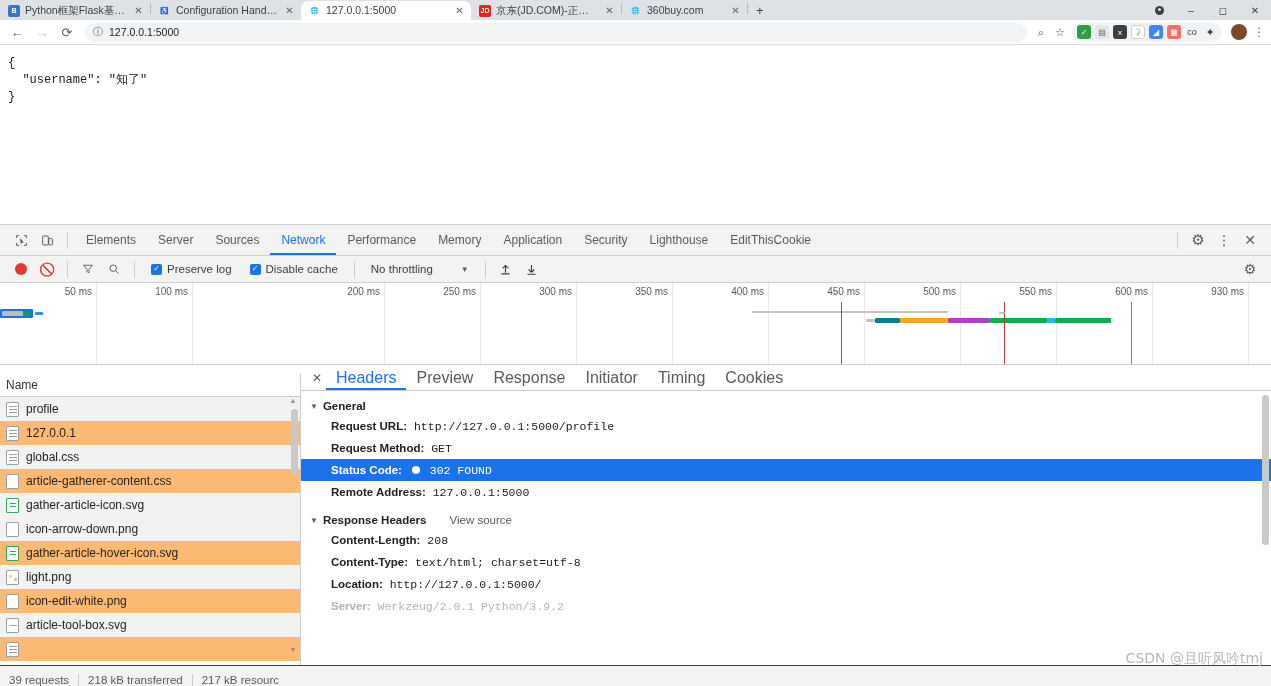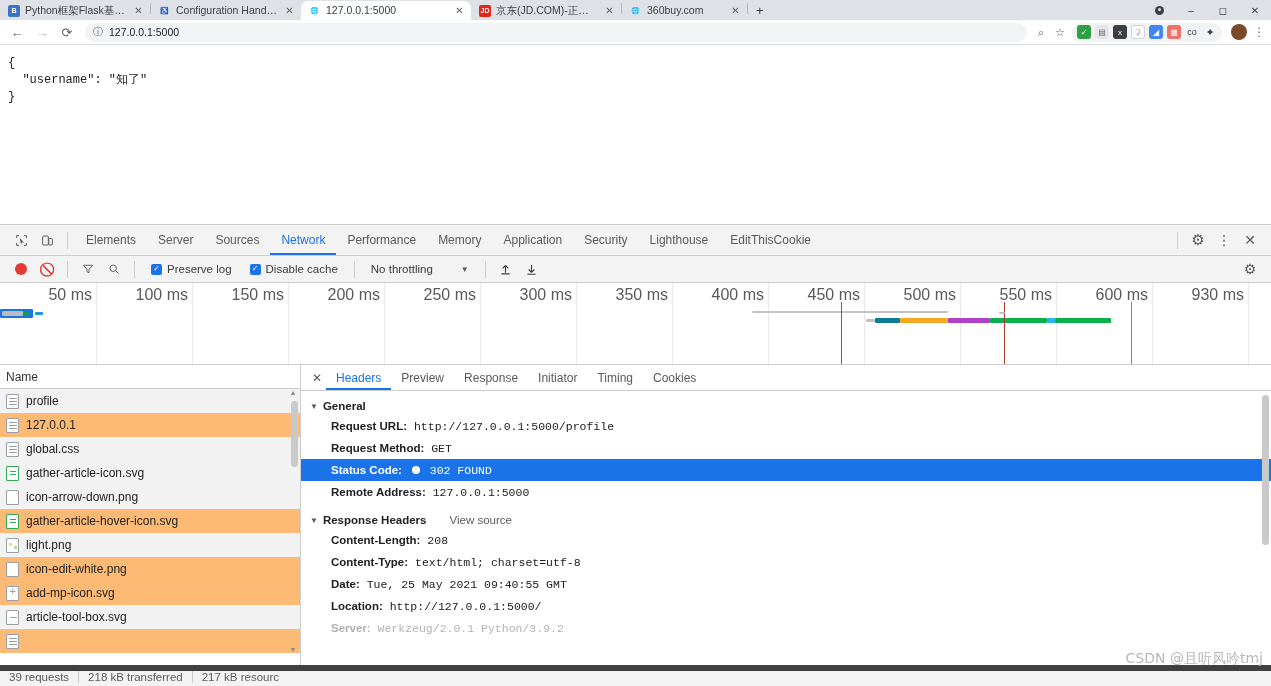--- a/index.html
+++ b/index.html
@@ -115,29 +115,29 @@
   .chk { display: flex; align-items: center; gap: 5px; padding: 0 9px; }
   .throttle { display: flex; align-items: center; gap: 28px; padding: 0 9px; }
   .caret { font-size: 8px; color: #5a5a5a; }
   .tb-spacer { margin-left: auto; }
 
   
   .overview { height: 82px; background: #fff; border-bottom: 1px solid #cdcdcd;
               position: relative; overflow: hidden; }
   .ov-ticks { position: absolute; inset: 0; }
   .ov-tick { position: absolute; top: 0; bottom: 0; border-right: 1px solid #e8e8e8; }
-  .ov-tick span { position: absolute; right: 4px; top: 3px; font-size: 16px; color: #5a5a5a;
+  .ov-tick span { position: absolute; right: 4px; top: 3px; font-size: 10px; color: #5a5a5a;
                   white-space: nowrap; }
   .ov-bar { position: absolute; height: 6px; border-radius: 1px; }
   .ov-line { position: absolute; width: 1px; }
 
   
   .dt-split { flex: 1; display: flex; min-height: 0; }
   .req-list { width: 301px; border-right: 1px solid #cdcdcd; display: flex;
-              flex-direction: column; min-height: 0; background: #fff; }
+              flex-direction: column; min-height: 0; background: #fff; margin-top: 8px; }
   .rl-head { height: 24px; border-bottom: 1px solid #cdcdcd; display: flex;
              align-items: center; padding-left: 6px; font-size: 12px; color: #333;
              background: #fff; }
   .rl-body { flex: 1; overflow: hidden; position: relative; }
   .rl-row { height: 24px; display: flex; align-items: center; gap: 7px;
             padding-left: 6px; font-size: 12px; color: #222; }
   .rl-row.odd { background: #f2f2f2; }
   .rl-row.even { background: #fdba74; }
   .rl-ico { width: 13px; height: 15px; border: 1px solid #9aa0a6; background: #fff;
             flex: none; position: relative; border-radius: 1px; }
@@ -159,21 +159,21 @@
   .rl-thumb { position: absolute; top: 0; width: 7px; height: 66px; background: #c9c9c9;
               border-radius: 4px; }
   .rl-arrow { position: absolute; right: 1.5px; font-size: 7px; color: #8a8a8a; }
 
   
   .details { flex: 1; display: flex; flex-direction: column; min-width: 0;
              position: relative; background: #fff; }
   .det-tabbar { height: 26px; border-bottom: 1px solid #cdcdcd; display: flex;
                 align-items: center; padding-left: 7px; }
   .det-close { font-size: 12px; color: #5a5a5a; width: 18px; text-align: center; }
-  .det-tab { font-size: 12px; color: #5a5a5a; padding: 0 10px; height: 25px;
+  .det-tab { font-size: 16px; color: #5a5a5a; padding: 0 10px; height: 25px;
              display: flex; align-items: center; }
   .det-tab.active { color: #1a73e8; box-shadow: inset 0 -2px 0 #1a73e8; }
   .det-body { flex: 1; overflow: hidden; position: relative;
               font-family: "Liberation Mono", monospace; font-size: 11.5px;
               color: #202124; padding-top: 6px; }
   .sec-title { font-family: "Liberation Sans", sans-serif; font-size: 11.5px;
                font-weight: bold; color: #202124; padding: 3px 0 3px 9px;
                display: flex; align-items: center; gap: 5px; }
   .tri { font-size: 8px; color: #5a5a5a; }
   .view-src { font-family: "Liberation Sans", sans-serif; font-weight: normal;
@@ -185,22 +185,22 @@
   .hdr-row .v { color: #202124; }
   .hdr-row.selected { background: #1a73e8; }
   .hdr-row.selected .k, .hdr-row.selected .v { color: #fff; }
   .status-dot { display: inline-block; width: 8px; height: 8px; border-radius: 50%;
                 background: #fff; margin: 0 3px; vertical-align: middle; }
   .det-scroll { position: absolute; right: 2px; top: 4px; width: 7px; bottom: 4px; }
   .det-thumb { position: absolute; top: 0; width: 7px; height: 150px; background: #c9c9c9;
                border-radius: 4px; }
 
   
-  .dt-footer { height: 21px; background: #f3f3f3; border-top: 6px solid #404040;
-               display: flex; align-items: flex-start; font-size: 11.5px; color: #5a5a5a; }
+  .dt-footer { height: 21px; background: #f3f3f3; border-top: 1px solid #404040;
+               display: flex; align-items: flex-end; font-size: 11.5px; color: #5a5a5a; }
   .ft-item { padding: 0 9px; white-space: nowrap; }
   .ft-sep { width: 1px; height: 12px; background: #c9c9c9; }
 
   .watermark { position: absolute; right: 8px; bottom: 18px; font-size: 14px;
                color: #b8b8b8; font-family: "DejaVu Sans", sans-serif;
                white-space: nowrap; }
 </style>
 </head>
 <body>
 
@@ -366,23 +366,20 @@
   </div>
 
   <div class="overview">
     <div class="ov-ticks">
       <div class="ov-tick" style="left:0;width:97px">
           <span>50 ms</span>
         </div>
       <div class="ov-tick" style="left:97px;width:96px">
           <span>100 ms</span>
         </div>
-      <div class="ov-tick" style="left:193px;width:96px">
-          <span>150 ms</span>
-        </div>
       <div class="ov-tick" style="left:289px;width:96px">
           <span>200 ms</span>
         </div>
       <div class="ov-tick" style="left:385px;width:96px">
           <span>250 ms</span>
         </div>
       <div class="ov-tick" style="left:481px;width:96px">
           <span>300 ms</span>
         </div>
       <div class="ov-tick" style="left:577px;width:96px">
@@ -440,43 +437,43 @@
           <span>profile</span>
         </div>
         <div class="rl-row even">
           <span class="rl-ico doc"></span>
           <span>127.0.0.1</span>
         </div>
         <div class="rl-row odd">
           <span class="rl-ico doc"></span>
           <span>global.css</span>
         </div>
+        <div class="rl-row even">
+          <span class="rl-ico"></span>
+          <span>article-gatherer-content.css</span>
+        </div>
         <div class="rl-row odd">
           <span class="rl-ico green"></span>
           <span>gather-article-icon.svg</span>
         </div>
         <div class="rl-row odd">
           <span class="rl-ico"></span>
           <span>icon-arrow-down.png</span>
         </div>
         <div class="rl-row even">
           <span class="rl-ico green"></span>
           <span>gather-article-hover-icon.svg</span>
         </div>
         <div class="rl-row odd">
           <span class="rl-ico img"></span>
           <span>light.png</span>
         </div>
         <div class="rl-row even">
           <span class="rl-ico"></span>
           <span>icon-edit-white.png</span>
-        </div>
-        <div class="rl-row even">
-          <span class="rl-ico plus"></span>
-          <span>add-mp-icon.svg</span>
         </div>
         <div class="rl-row odd">
           <span class="rl-ico dash"></span>
           <span>article-tool-box.svg</span>
         </div>
         <div class="rl-row even">
           <span class="rl-ico doc"></span>
           <span></span>
         </div>
         <div class="rl-scroll">
@@ -528,24 +525,20 @@
         </div>
         <div class="hdr-row">
           <span class="k">Content-Length:</span>
           <span class="v">208</span>
         </div>
         <div class="hdr-row">
           <span class="k">Content-Type:</span>
           <span class="v">text/html; charset=utf-8</span>
         </div>
         <div class="hdr-row">
-          <span class="k">Date:</span>
-          <span class="v">Tue, 25 May 2021 09:40:55 GMT</span>
-        </div>
-        <div class="hdr-row">
           <span class="k">Location:</span>
           <span class="v">http://127.0.0.1:5000/</span>
         </div>
         <div class="hdr-row" style="opacity:.35">
           <span class="k">Server:</span>
           <span class="v">Werkzeug/2.0.1 Python/3.9.2</span>
         </div>
 
         <div class="det-scroll">
           <div class="det-thumb"></div>

